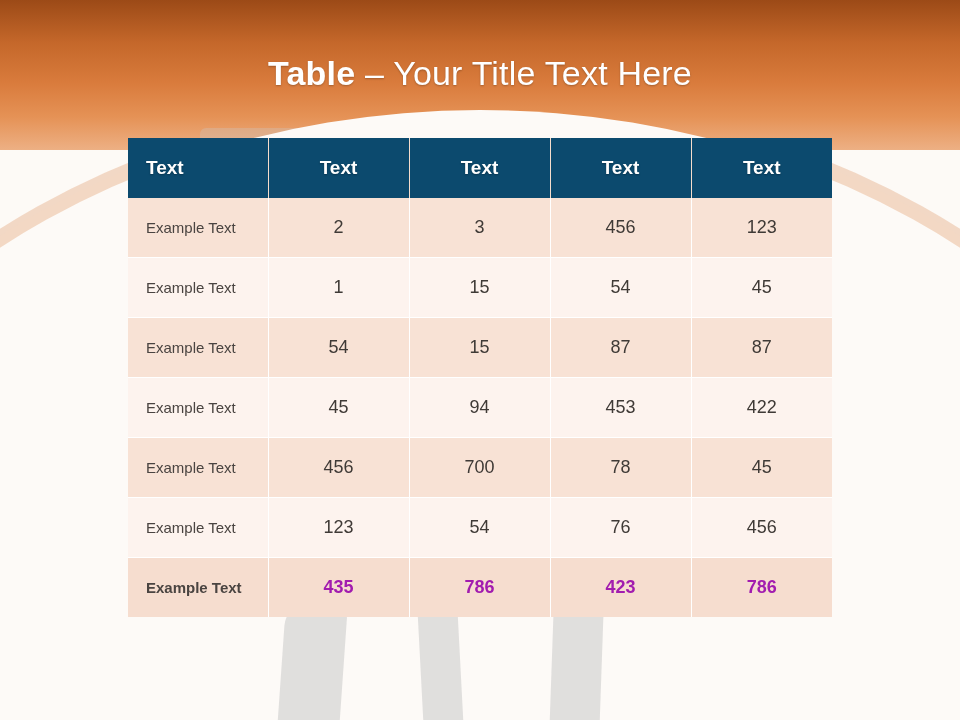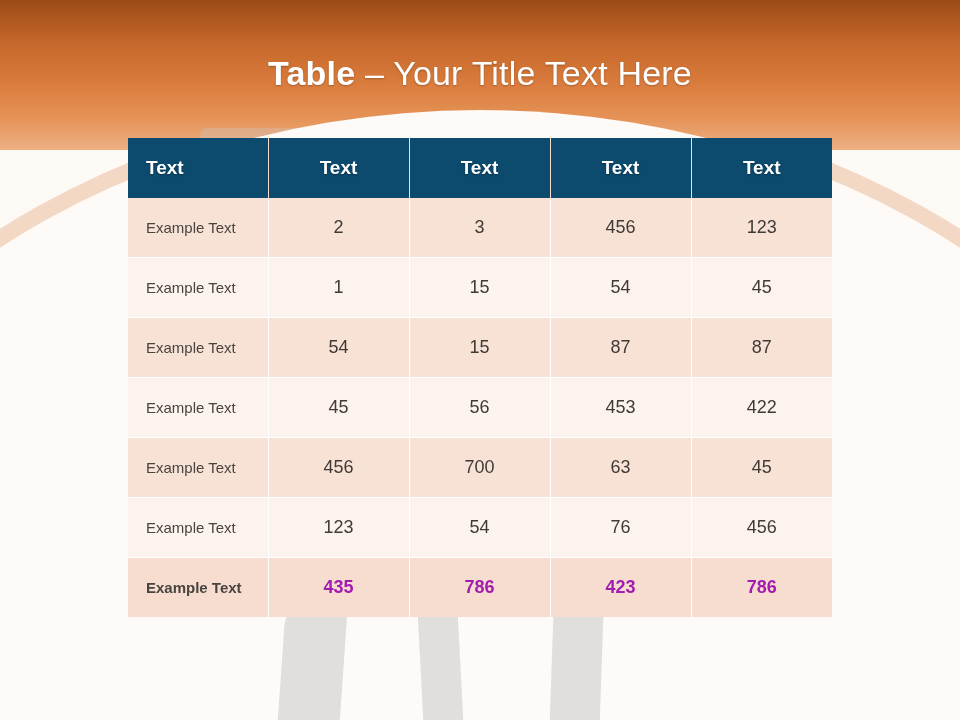--- a/index.html
+++ b/index.html
@@ -233,29 +233,29 @@
         <tr class="shade">
           <td class="label">Example Text</td>
           <td>54</td>
           <td>15</td>
           <td>87</td>
           <td>87</td>
         </tr>
         <tr class="plain">
           <td class="label">Example Text</td>
           <td>45</td>
-          <td>56</td>
+          <td>94</td>
           <td>453</td>
           <td>422</td>
         </tr>
         <tr class="shade">
           <td class="label">Example Text</td>
           <td>456</td>
           <td>700</td>
-          <td>63</td>
+          <td>78</td>
           <td>45</td>
         </tr>
         <tr class="plain">
           <td class="label">Example Text</td>
           <td>123</td>
           <td>54</td>
           <td>76</td>
           <td>456</td>
         </tr>
         <tr class="total">

